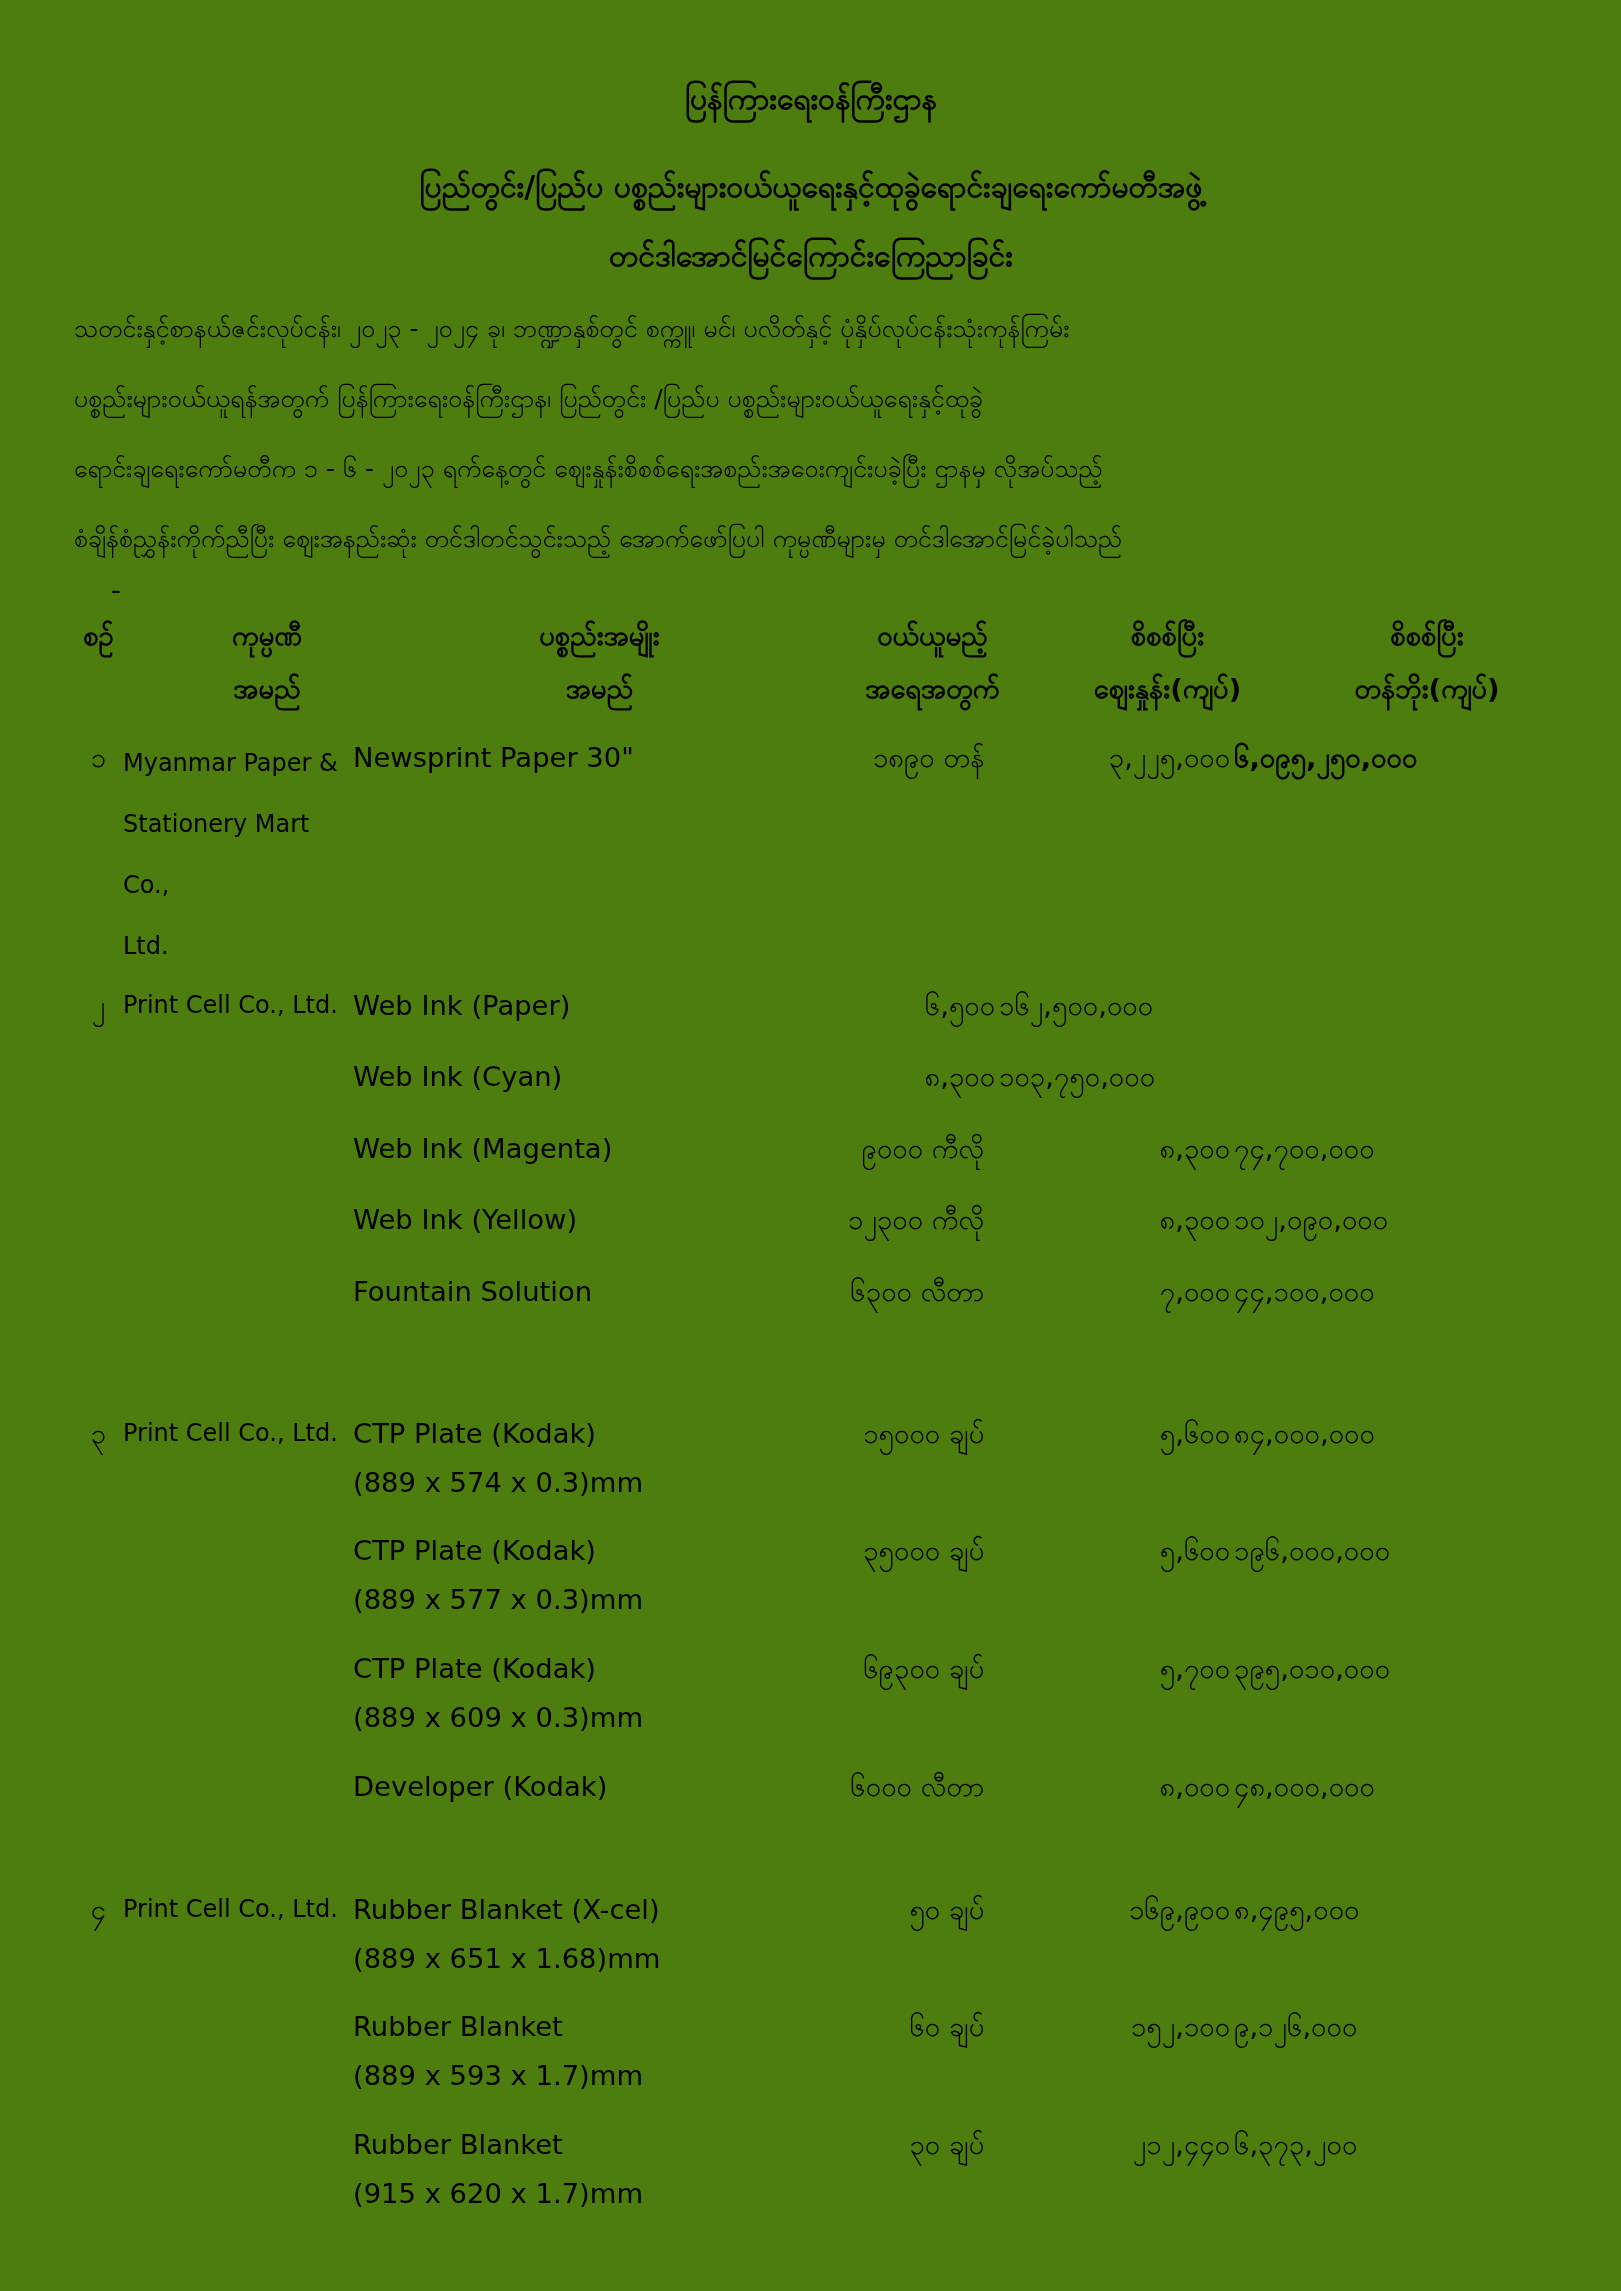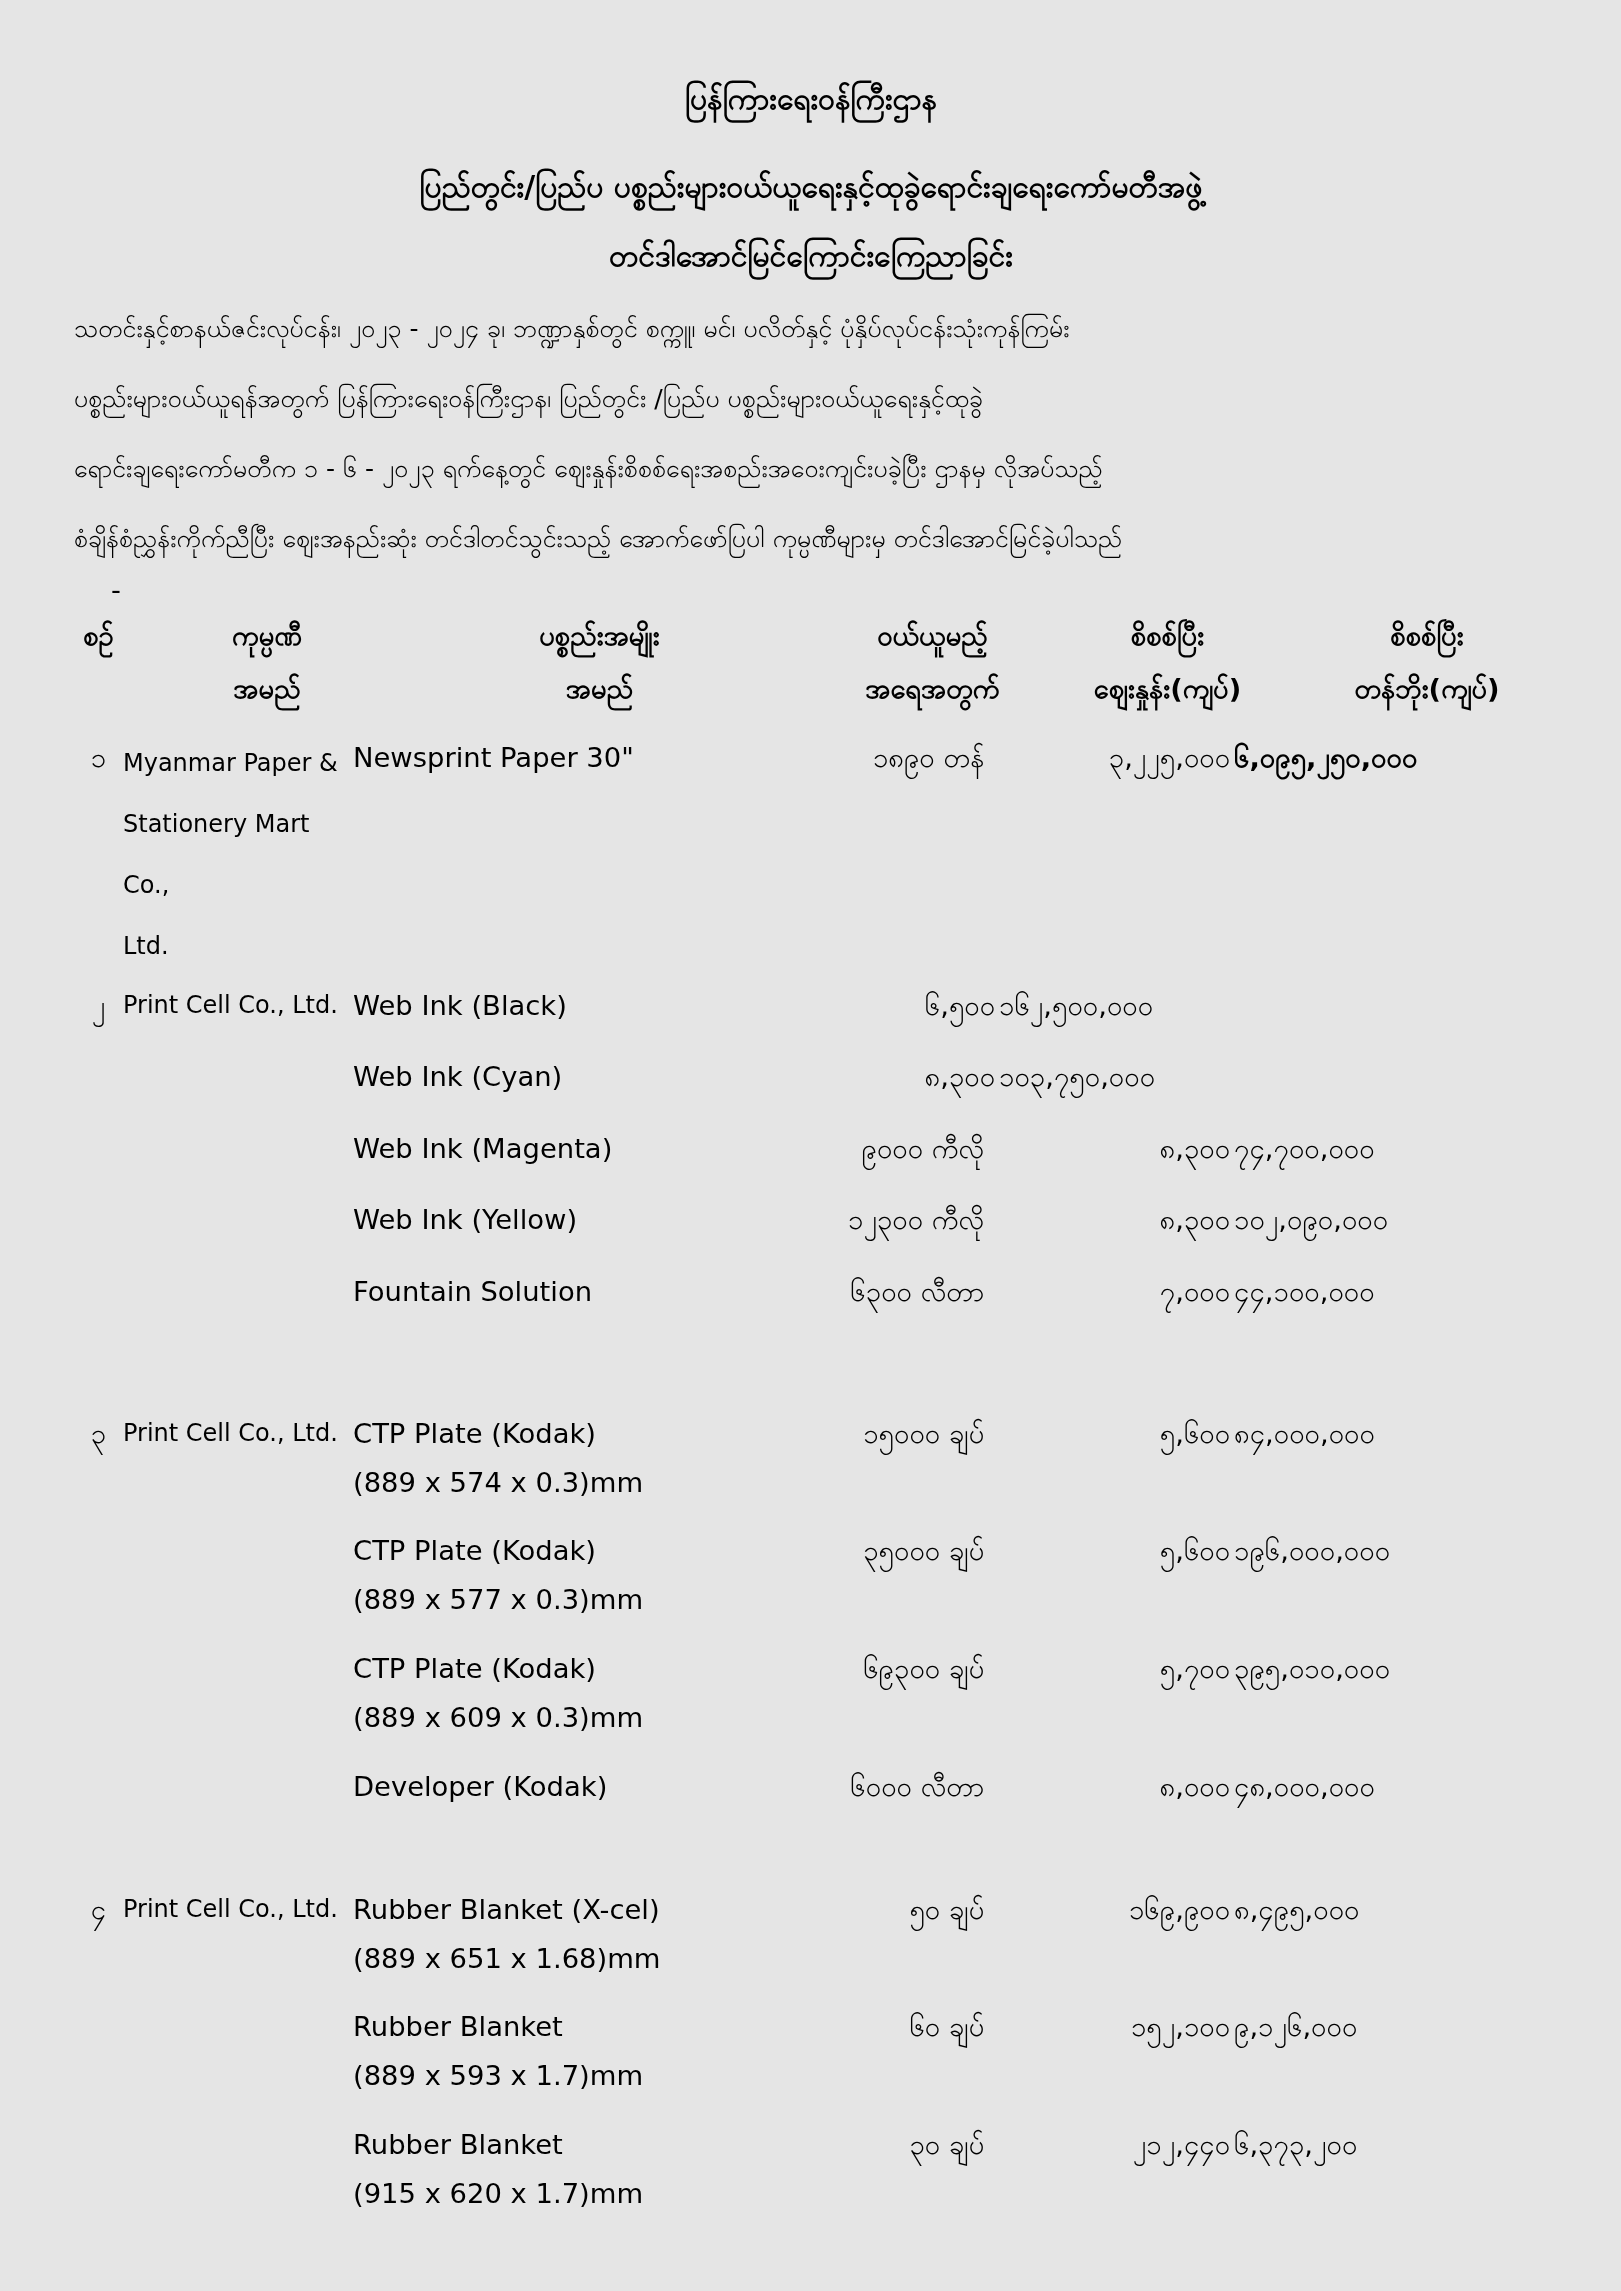--- a/index.html
+++ b/index.html
@@ -6,21 +6,21 @@
   html,body { background:#ffffff; }
   body {
     width:1621px; height:2292px;
     font-family:"DejaVu Sans","Liberation Sans",sans-serif;
     color:#000000;
     overflow:hidden;
   }
   .page {
     width:1621px; height:2292px;
     padding:71px 73px 13px 74px;
-    background:#e5e5e5;
+    background:#4d7c0f;
     overflow:hidden;
   }
   
   .title { text-align:center; font-weight:bold; font-size:30px; }
   .title-1 { line-height:55px; margin-bottom:33px; }
   .title-2 { line-height:55px; margin-bottom:13.7px; }
   .title-3 { line-height:55px; }
   
   .intro { margin-top:11.8px; font-size:25px; }
   .intro-line { line-height:70px; white-space:nowrap; }
@@ -121,21 +121,21 @@
     </div>
 
     <div class="group group-2">
       <div class="cell-no">၂</div>
       <div class="company">
         <div>Print Cell Co., Ltd.</div>
       </div>
       <div class="items">
         <div class="item">
           <div class="iname">
-              <div>Web Ink (Black)</div>
+              <div>Web Ink (Paper)</div>
             </div>
           <div class="iprice">၆,၅၀၀</div>
           <div class="ivalue">၁၆၂,၅၀၀,၀၀၀</div>
         </div>
         <div class="item">
           <div class="iname">
               <div>Web Ink (Cyan)</div>
             </div>
           <div class="iprice">၈,၃၀၀</div>
           <div class="ivalue">၁၀၃,၇၅၀,၀၀၀</div>

